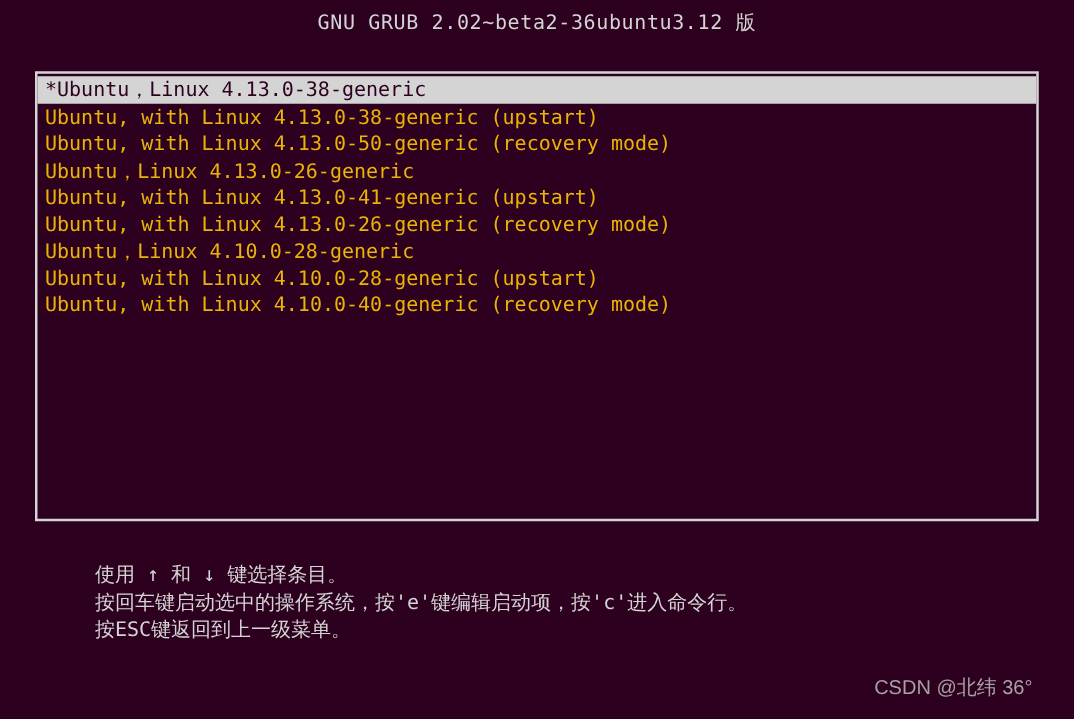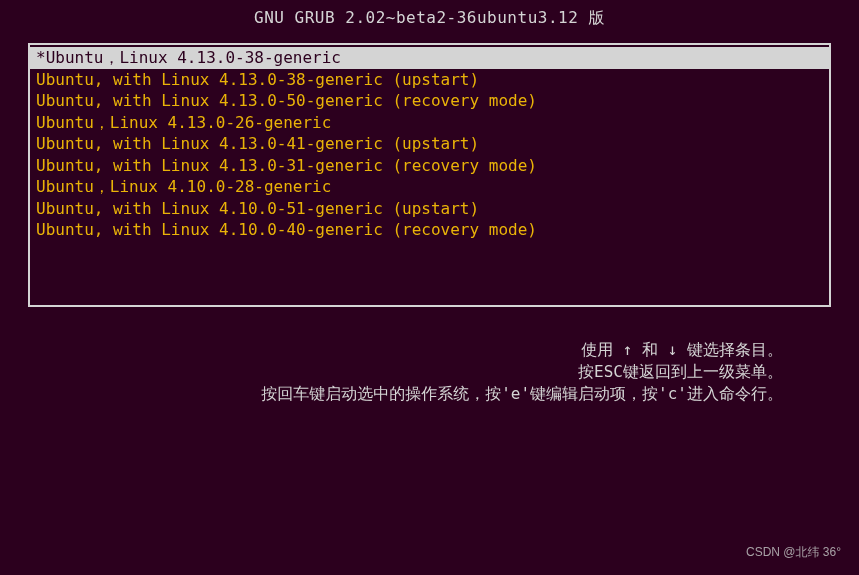--- a/index.html
+++ b/index.html
@@ -13,77 +13,76 @@
       font-family: "DejaVu Sans Mono", "Courier New", monospace;
       font-size: 16px;
       width: 859px;
       height: 575px;
       overflow: hidden;
       position: relative;
     }
     .header {
       text-align: center;
       padding-top: 8px;
-      padding-bottom: 14px;
+      padding-bottom: 28px;
       color: #d4d4d4;
       letter-spacing: 0.5px;
     }
     .menu-box {
       margin: 0 28px;
       border: 2px solid #d4d4d4;
-      height: 264px;
+      height: 360px;
       background: #2c001e;
       padding: 2px 0;
     }
     .menu-item {
       padding: 0 6px;
       line-height: 21.5px;
       white-space: nowrap;
       color: #eab308;
     }
     .menu-item.selected {
       background: #d4d4d4;
       color: #2c001e;
     }
     .help-text {
       margin: 32px 76px 0 76px;
       color: #d4d4d4;
       line-height: 22px;
-      text-align: right;
     }
     .watermark {
       position: absolute;
       bottom: 14px;
-      right: 18px;
+      right: 33px;
       color: #bdbdbd;
-      font-size: 12px;
+      font-size: 16px;
       opacity: 0.85;
       font-family: sans-serif, monospace;
     }
   </style>
 </head>
 <body>
 
 <div class="header">
   <span>GNU GRUB  2.02~beta2-36ubuntu3.12 版</span>
 </div>
 
 <div class="menu-box">
   <div class="menu-item selected">*Ubuntu，Linux 4.13.0-38-generic</div>
   <div class="menu-item"> Ubuntu, with Linux 4.13.0-38-generic (upstart)</div>
   <div class="menu-item"> Ubuntu, with Linux 4.13.0-50-generic (recovery mode)</div>
   <div class="menu-item"> Ubuntu，Linux 4.13.0-26-generic</div>
   <div class="menu-item"> Ubuntu, with Linux 4.13.0-41-generic (upstart)</div>
-  <div class="menu-item"> Ubuntu, with Linux 4.13.0-31-generic (recovery mode)</div>
+  <div class="menu-item"> Ubuntu, with Linux 4.13.0-26-generic (recovery mode)</div>
   <div class="menu-item"> Ubuntu，Linux 4.10.0-28-generic</div>
-  <div class="menu-item"> Ubuntu, with Linux 4.10.0-51-generic (upstart)</div>
+  <div class="menu-item"> Ubuntu, with Linux 4.10.0-28-generic (upstart)</div>
   <div class="menu-item"> Ubuntu, with Linux 4.10.0-40-generic (recovery mode)</div>
 </div>
 
 <div class="help-text">
   <div>使用 ↑ 和 ↓ 键选择条目。</div>
+  <div>按回车键启动选中的操作系统，按'e'键编辑启动项，按'c'进入命令行。</div>
   <div>按ESC键返回到上一级菜单。</div>
-  <div>按回车键启动选中的操作系统，按'e'键编辑启动项，按'c'进入命令行。</div>
 </div>
 
 <div class="watermark">
   <span>CSDN @北纬  36°</span>
 </div>
 
 </body></html>

